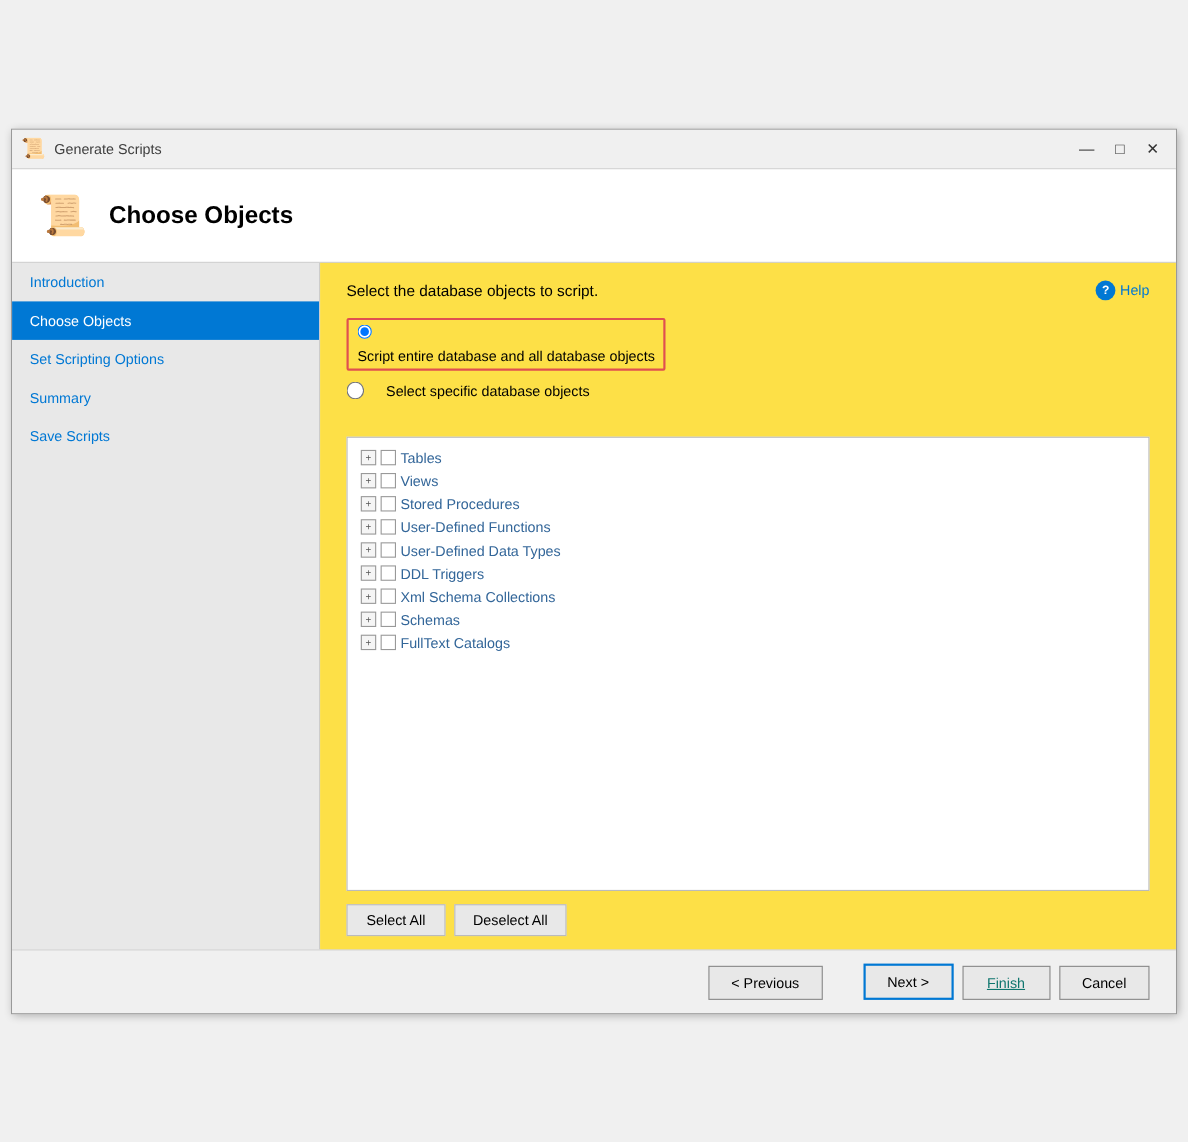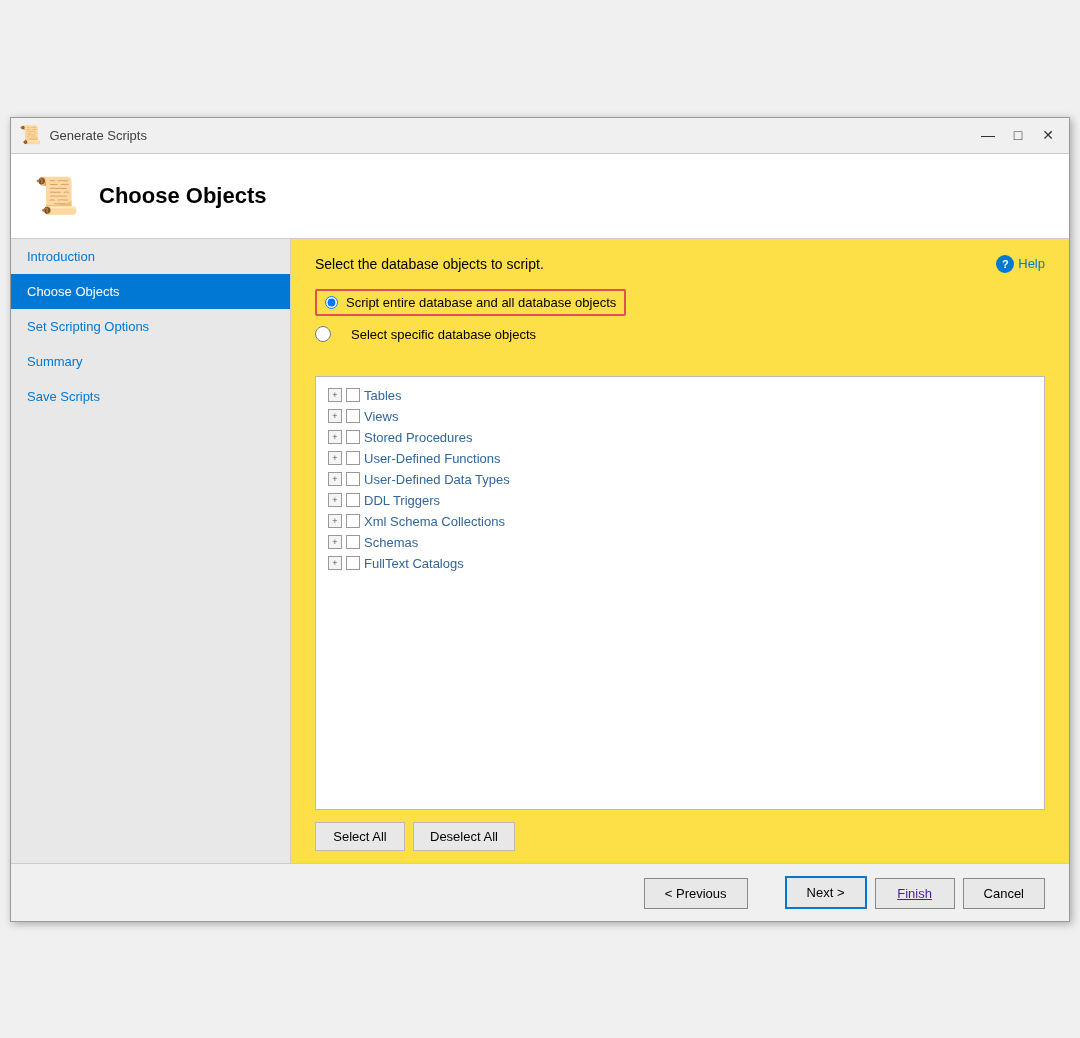--- a/index.html
+++ b/index.html
@@ -158,22 +158,23 @@
       font-size: 13px;
       color: #000;
       cursor: pointer;
     }
 
     .radio-first {
       border: 2px solid #e05050;
       border-radius: 2px;
       padding: 4px 8px;
       display: inline-flex;
-      align-items: center;
+      align-items: flex-start;
       gap: 8px;
+      flex-direction: column;
     }
 
     .tree-container {
       margin: 0 24px;
       background: white;
       border: 1px solid #bbb;
       flex: 1;
       overflow-y: auto;
       padding: 8px 0;
     }
@@ -239,21 +240,21 @@
       border: 1px solid #888;
       background: #e8e8e8;
       cursor: pointer;
       min-width: 80px;
     }
     .footer-btn.primary {
       border: 2px solid #0078d4;
       background: #e8e8e8;
       margin-left: 29px;
     }
-    .footer-btn:disabled { color: #4c1d95; cursor: default; text-decoration: underline; }
+    .footer-btn:disabled { color: #0f766e; cursor: default; text-decoration: underline; }
   </style>
 </head>
 <body>
 
 <div class="window">
 
   <div class="titlebar">
     <span class="titlebar-icon">📜</span>
     <span class="titlebar-title">Generate Scripts</span>
     <div class="titlebar-controls">

